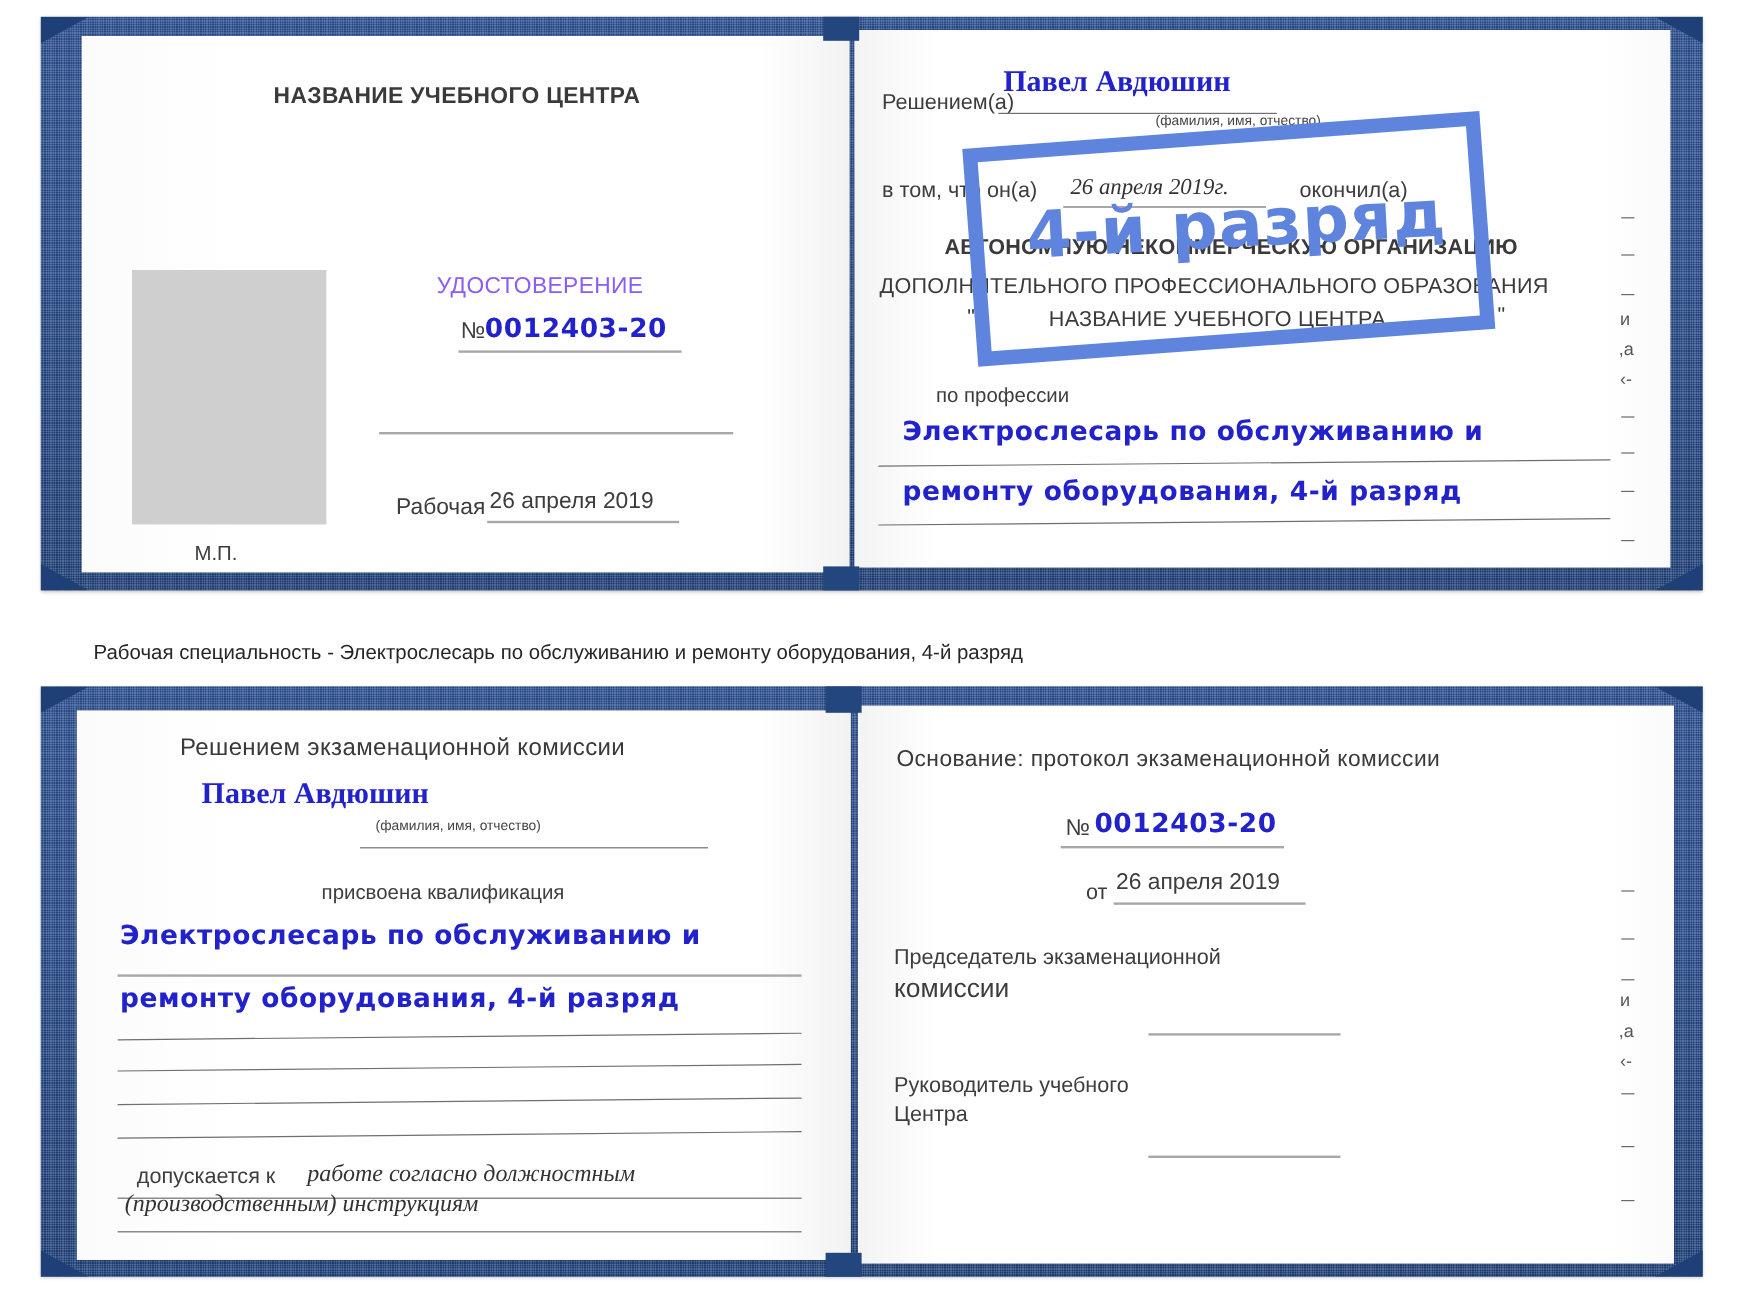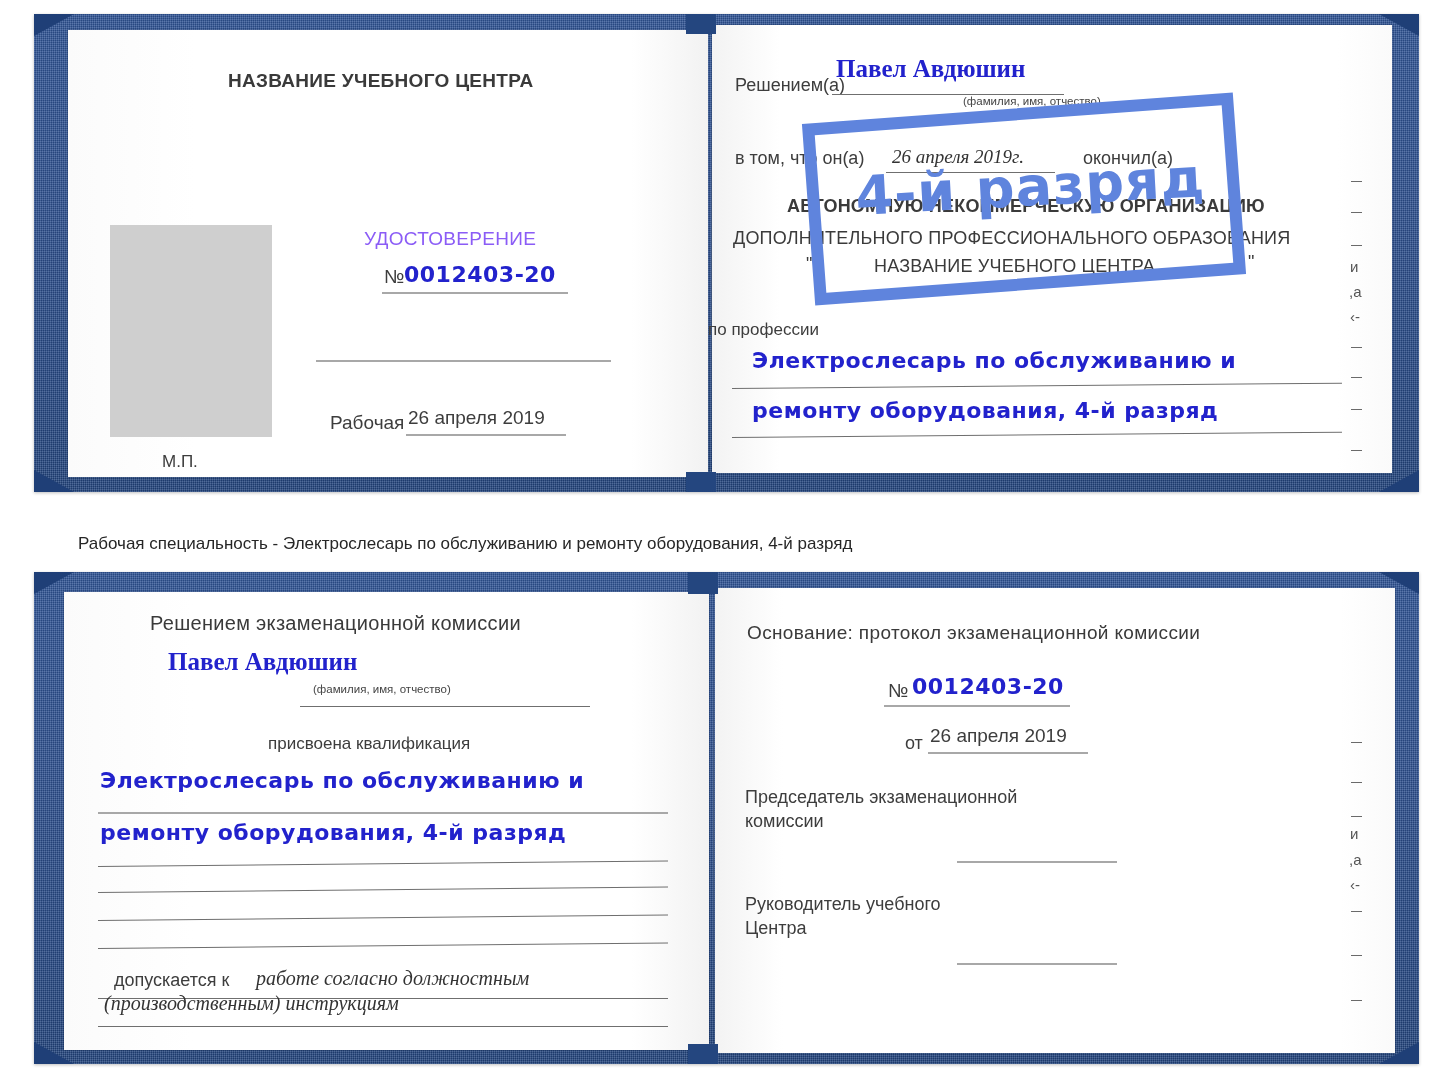--- a/index.html
+++ b/index.html
@@ -185,21 +185,21 @@
 <div class="ink-it" style="left:892px;top:146px;font-size:19px;">26 апреля 2019г.</div>
 <div class="rule dark" style="left:886px;top:172px;width:169px;"></div>
 <div class="lbl" style="left:1083px;top:148px;font-size:18px;">окончил(а)</div>
 
 <div class="ttl" style="left:787px;top:196px;font-size:18px;font-weight:bold;letter-spacing:.2px;">АВТОНОМНУЮ НЕКОММЕРЧЕСКУЮ ОРГАНИЗАЦИЮ</div>
 <div class="ttl" style="left:733px;top:228px;font-size:18px;font-weight:normal;letter-spacing:.2px;">ДОПОЛНИТЕЛЬНОГО ПРОФЕССИОНАЛЬНОГО ОБРАЗОВАНИЯ</div>
 <div class="ttl" style="left:806px;top:254px;font-size:18px;font-weight:normal;">"</div>
 <div class="ttl" style="left:874px;top:256px;font-size:18px;font-weight:normal;letter-spacing:.2px;">НАЗВАНИЕ УЧЕБНОГО ЦЕНТРА</div>
 <div class="ttl" style="left:1248px;top:252px;font-size:18px;font-weight:normal;">"</div>
 
-<div class="lbl" style="left:708px;top:320px;font-size:17px;">по профессии</div>
+<div class="lbl" style="left:780px;top:320px;font-size:17px;">по профессии</div>
 
 <div class="hand" style="left:752px;top:348px;font-size:22px;">Электрослесарь по обслуживанию и</div>
 <div class="rule dark" style="left:732px;top:388px;width:610px;transform:rotate(-0.5deg);transform-origin:left center;"></div>
 <div class="hand" style="left:752px;top:398px;font-size:22px;">ремонту оборудования, 4-й разряд</div>
 <div class="rule dark" style="left:732px;top:437px;width:610px;transform:rotate(-0.5deg);transform-origin:left center;"></div>
 
 <div id="stamp">
   <div class="stamp-box"></div>
   <div class="stamp-text">4-й разряд</div>
 </div>
@@ -257,21 +257,21 @@
 
 <div class="lbl" style="left:888px;top:680px;font-size:19px;">№</div>
 <div class="hand" style="left:912px;top:674px;font-size:22px;">0012403-20</div>
 <div class="rule thick" style="left:884px;top:705px;width:186px;"></div>
 
 <div class="lbl" style="left:905px;top:733px;font-size:18px;">от</div>
 <div class="lbl" style="left:930px;top:725px;font-size:19px;color:#3d3d3d;">26 апреля 2019</div>
 <div class="rule thick" style="left:928px;top:752px;width:160px;"></div>
 
 <div class="lbl" style="left:745px;top:787px;font-size:18px;">Председатель экзаменационной</div>
-<div class="lbl" style="left:745px;top:811px;font-size:18px;">комиссии</div>
+<div class="lbl" style="left:745px;top:811px;font-size:22px;">комиссии</div>
 <div class="rule thick" style="left:957px;top:861px;width:160px;"></div>
 
 <div class="lbl" style="left:745px;top:894px;font-size:18px;">Руководитель учебного</div>
 <div class="lbl" style="left:745px;top:918px;font-size:18px;">Центра</div>
 <div class="rule thick" style="left:957px;top:963px;width:160px;"></div>
 
 <div class="edgedash" style="left:1351px;top:742px;"></div>
 <div class="edgedash" style="left:1351px;top:782px;"></div>
 <div class="edgedash" style="left:1351px;top:816px;"></div>
 <div class="edgemark" style="left:1350px;top:825px;">и</div>

